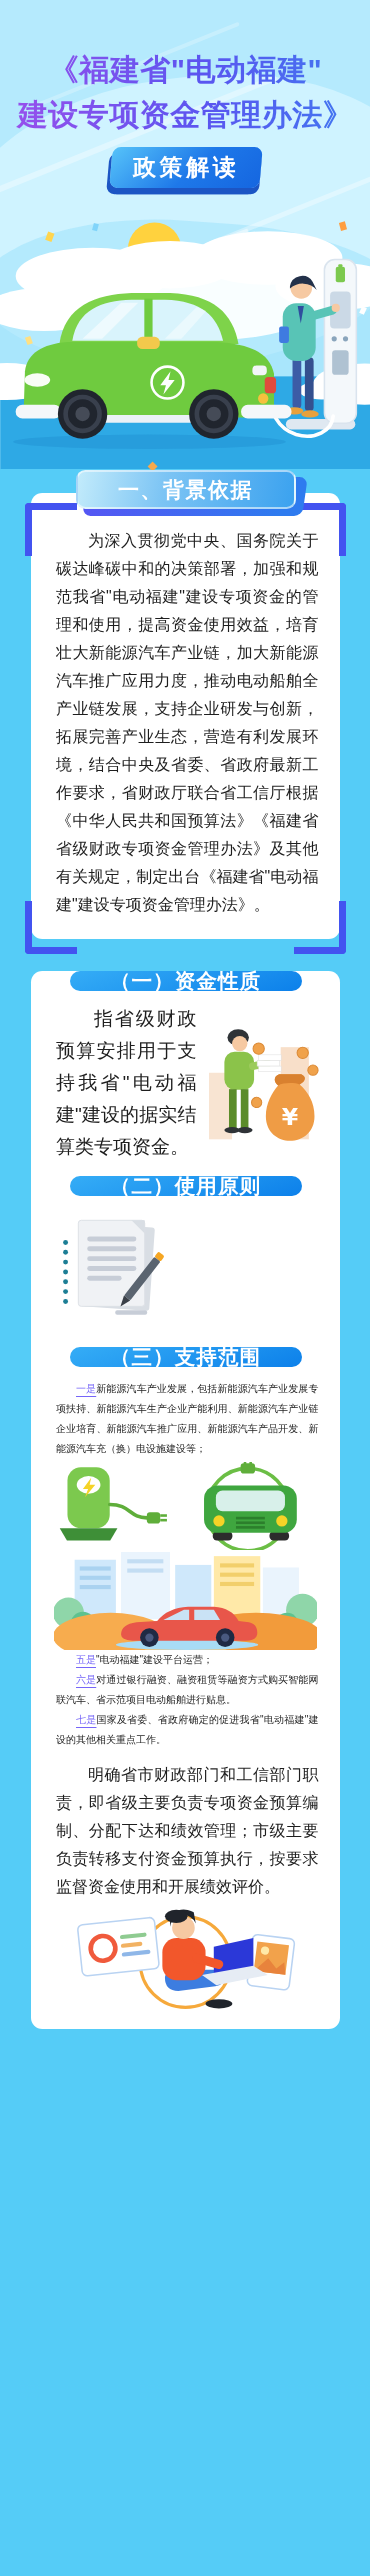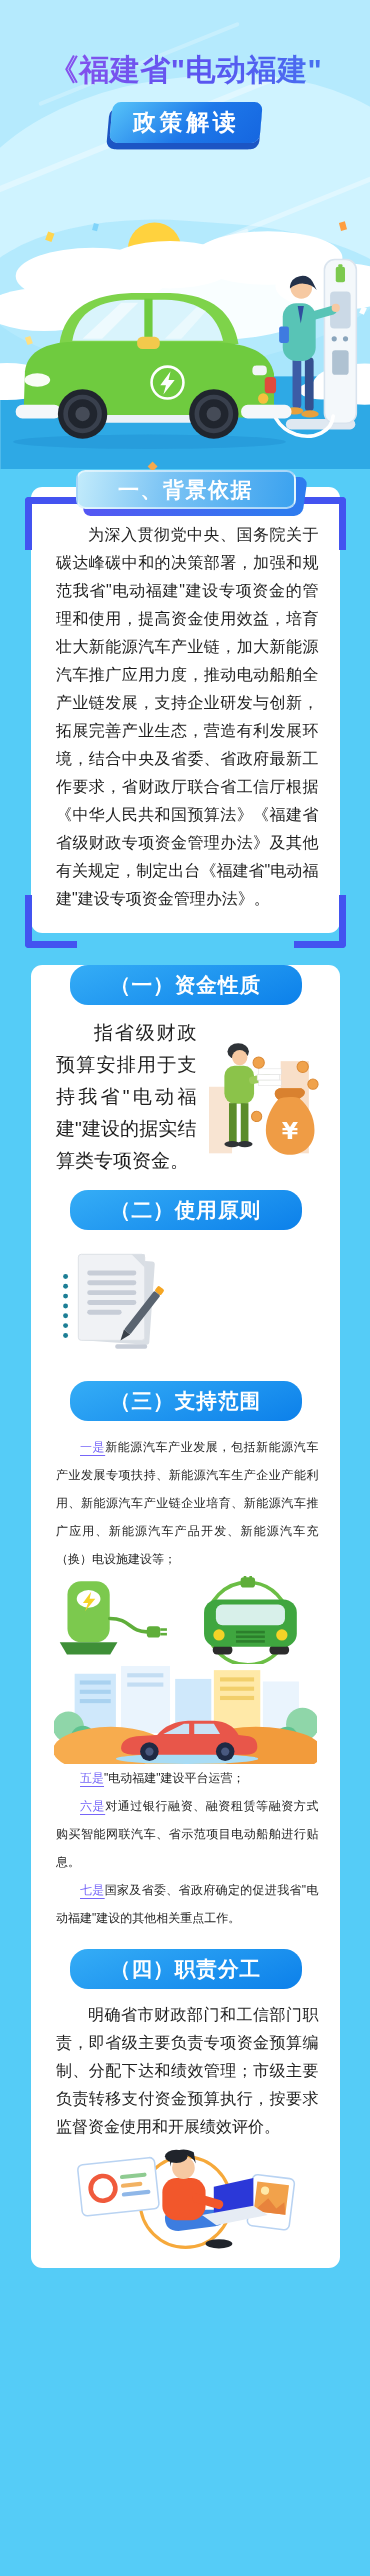--- a/index.html
+++ b/index.html
@@ -20,21 +20,21 @@
     -webkit-background-clip:text;background-clip:text;color:transparent;}
   .badge{position:relative;z-index:3;width:150px;height:41px;margin:10.3px auto 0;
     background:linear-gradient(135deg,#56C3F9 0%,#1E78E9 55%,#1566E0 100%);
     border-radius:8.2px;transform:skewX(-5deg);
     box-shadow:0 6.2px 0 #1C55C4,-2.6px 6.2px 0 #1C55C4;
     display:flex;align-items:center;justify-content:center;}
   .badge span{color:#fff;font-size:23px;font-weight:900;letter-spacing:3.6px;transform:skewX(5deg);}
   .hero-art{position:absolute;left:0;bottom:0;z-index:2;display:block;}
 
   
-  .big-header{position:relative;width:182px;height:39px;margin:0 auto;z-index:4;padding-left:38px;}
+  .big-header{position:relative;width:182px;height:39px;margin:6px auto;z-index:4;padding-left:38px;}
   .bh-shadow{position:absolute;left:9.3px;top:7.2px;width:100%;height:100%;
     background:linear-gradient(115deg,#5457F3 10%,#2E7BEF 90%);
     border-radius:8.2px;transform:skewX(-8deg);}
   .bh-pill{position:absolute;left:0;top:0;width:100%;height:100%;box-sizing:border-box;
     background:linear-gradient(100deg,#C2EBFB 0%,#7CC4F4 40%,#3BA2EF 100%);
     border:2.6px solid rgba(255,255,255,.55);border-radius:9.3px;
     display:flex;align-items:center;justify-content:center;
     color:#fff;font-size:21px;font-weight:900;letter-spacing:1.5px;}
   .deco-diamond{position:absolute;left:73px;top:-7.2px;width:7.2px;height:7.2px;background:#F6A94B;transform:rotate(45deg);}
   .hd1{margin-top:1px;}
@@ -47,25 +47,25 @@
 
   .bk{position:absolute;width:45px;height:46px;}
   .bk.tl{left:-6.2px;top:10.3px;border-left:7.7px solid #4353F0;border-top:7.7px solid #4353F0;border-top-left-radius:4.1px;}
   .bk.tr{right:-6.2px;top:10.3px;border-right:7.7px solid #4353F0;border-top:7.7px solid #4353F0;border-top-right-radius:4.1px;}
   .bk.bl{left:-6.2px;bottom:-15.5px;border-left:7.7px solid #4353F0;border-bottom:7.7px solid #4353F0;border-bottom-left-radius:4.1px;}
   .bk.br{right:-6.2px;bottom:-15.5px;border-right:7.7px solid #4353F0;border-bottom:7.7px solid #4353F0;border-bottom-right-radius:4.1px;}
 
   
   .flow{font-size:16px;line-height:28px;color:#1E1E1E;text-align:justify;text-indent:2em;margin:0;}
   .pad{padding:0 21.6px 0 25px;}
-  .item{font-size:12px;line-height:28px;color:#1E1E1E;text-align:justify;text-indent:2em;margin:0;padding:0 21.6px 0 25px;}
+  .item{font-size:10px;line-height:20px;color:#1E1E1E;text-align:justify;text-indent:2em;margin:0;padding:0 21.6px 0 25px;}
   .hl{color:#7666F8;text-decoration:underline;text-underline-offset:3.6px;text-decoration-thickness:1px;}
 
   
-  .sub-pill{width:232px;height:40px;margin:0 auto;border-radius:18px;
+  .sub-pill{width:232px;height:20px;margin:0 auto;border-radius:18px;
     background:linear-gradient(160deg,#35ADF6 0%,#0C80EA 100%);
     color:#fff;font-size:20.6px;font-weight:800;letter-spacing:1px;
     display:flex;align-items:center;justify-content:center;}
   .sp1{margin-top:28px;} .sp2{margin-top:13px;} .sp3{margin-top:21px;}
   .sp4{margin-top:17.5px;}
 
   
   .row{display:flex;align-items:center;gap:4.1px;padding:0 18.5px 0 25px;margin-top:12.4px;}
   .row .rtxt{flex:1;font-size:19px;line-height:32px;color:#1E1E1E;text-align:justify;text-indent:2em;margin:0;}
   .row svg{flex:0 0 auto;display:block;}
@@ -79,20 +79,21 @@
 
   <header class="hero">
     <div class="blob1"></div>
     <div class="blob2"></div>
     <div class="streak st1"></div>
     <div class="streak st2"></div>
     <div class="streak st3"></div>
 
     <h1 class="title">
       <span class="tline">《福建省"电动福建"</span>
+      <span class="tline">建设专项资金管理办法》</span>
     </h1>
     <div class="badge">
       <span>政策解读</span>
     </div>
 
     <svg class="hero-art" width="371" height="265" viewBox="0 0 720 515">
       <circle cx="300" cy="88" r="52" fill="#FFD23E"></circle>
       <ellipse cx="180" cy="140" rx="150" ry="55" fill="#FFFFFF"></ellipse>
       <ellipse cx="330" cy="118" rx="125" ry="46" fill="#FFFFFF"></ellipse>
       <ellipse cx="520" cy="105" rx="145" ry="52" fill="#FFFFFF"></ellipse>
@@ -290,21 +291,20 @@
       <circle cx="185" cy="166" r="18" fill="#1F2A44"></circle>
         <circle cx="185" cy="166" r="8" fill="#49597F"></circle>
       <circle cx="332" cy="166" r="18" fill="#1F2A44"></circle>
         <circle cx="332" cy="166" r="8" fill="#49597F"></circle>
     </svg>
 
     <p class="item"><span class="hl">五是</span><span>"电动福建"建设平台运营；</span></p>
     <p class="item"><span class="hl">六是</span><span>对通过银行融资、融资租赁等融资方式购买智能网联汽车、省示范项目电动船舶进行贴息。</span></p>
     <p class="item"><span class="hl">七是</span><span>国家及省委、省政府确定的促进我省"电动福建"建设的其他相关重点工作。</span></p>
 
-    <div class="sub-pill sp4">（四）职责分工</div>
     <p class="flow pad m22">明确省市财政部门和工信部门职责，即省级主要负责专项资金预算编制、分配下达和绩效管理；市级主要负责转移支付资金预算执行，按要求监督资金使用和开展绩效评价。</p>
 
     <svg class="center-art m4" width="237" height="108" viewBox="0 0 460 210">
       <circle cx="230" cy="115" r="88" fill="none" stroke="#F6A93B" stroke-width="6"></circle>
       <g transform="rotate(-6 100 90)">
         <rect x="25" y="35" width="150" height="100" rx="10" fill="#FFFFFF" stroke="#B9D3F2" stroke-width="3"></rect>
         <circle cx="70" cy="85" r="24" fill="none" stroke="#F05A3C" stroke-width="9"></circle>
         <rect x="105" y="63" width="52" height="8" rx="4" fill="#8FCB91"></rect>
         <rect x="105" y="80" width="42" height="8" rx="4" fill="#F2B263"></rect>
         <rect x="105" y="97" width="56" height="8" rx="4" fill="#8FB7E8"></rect>

